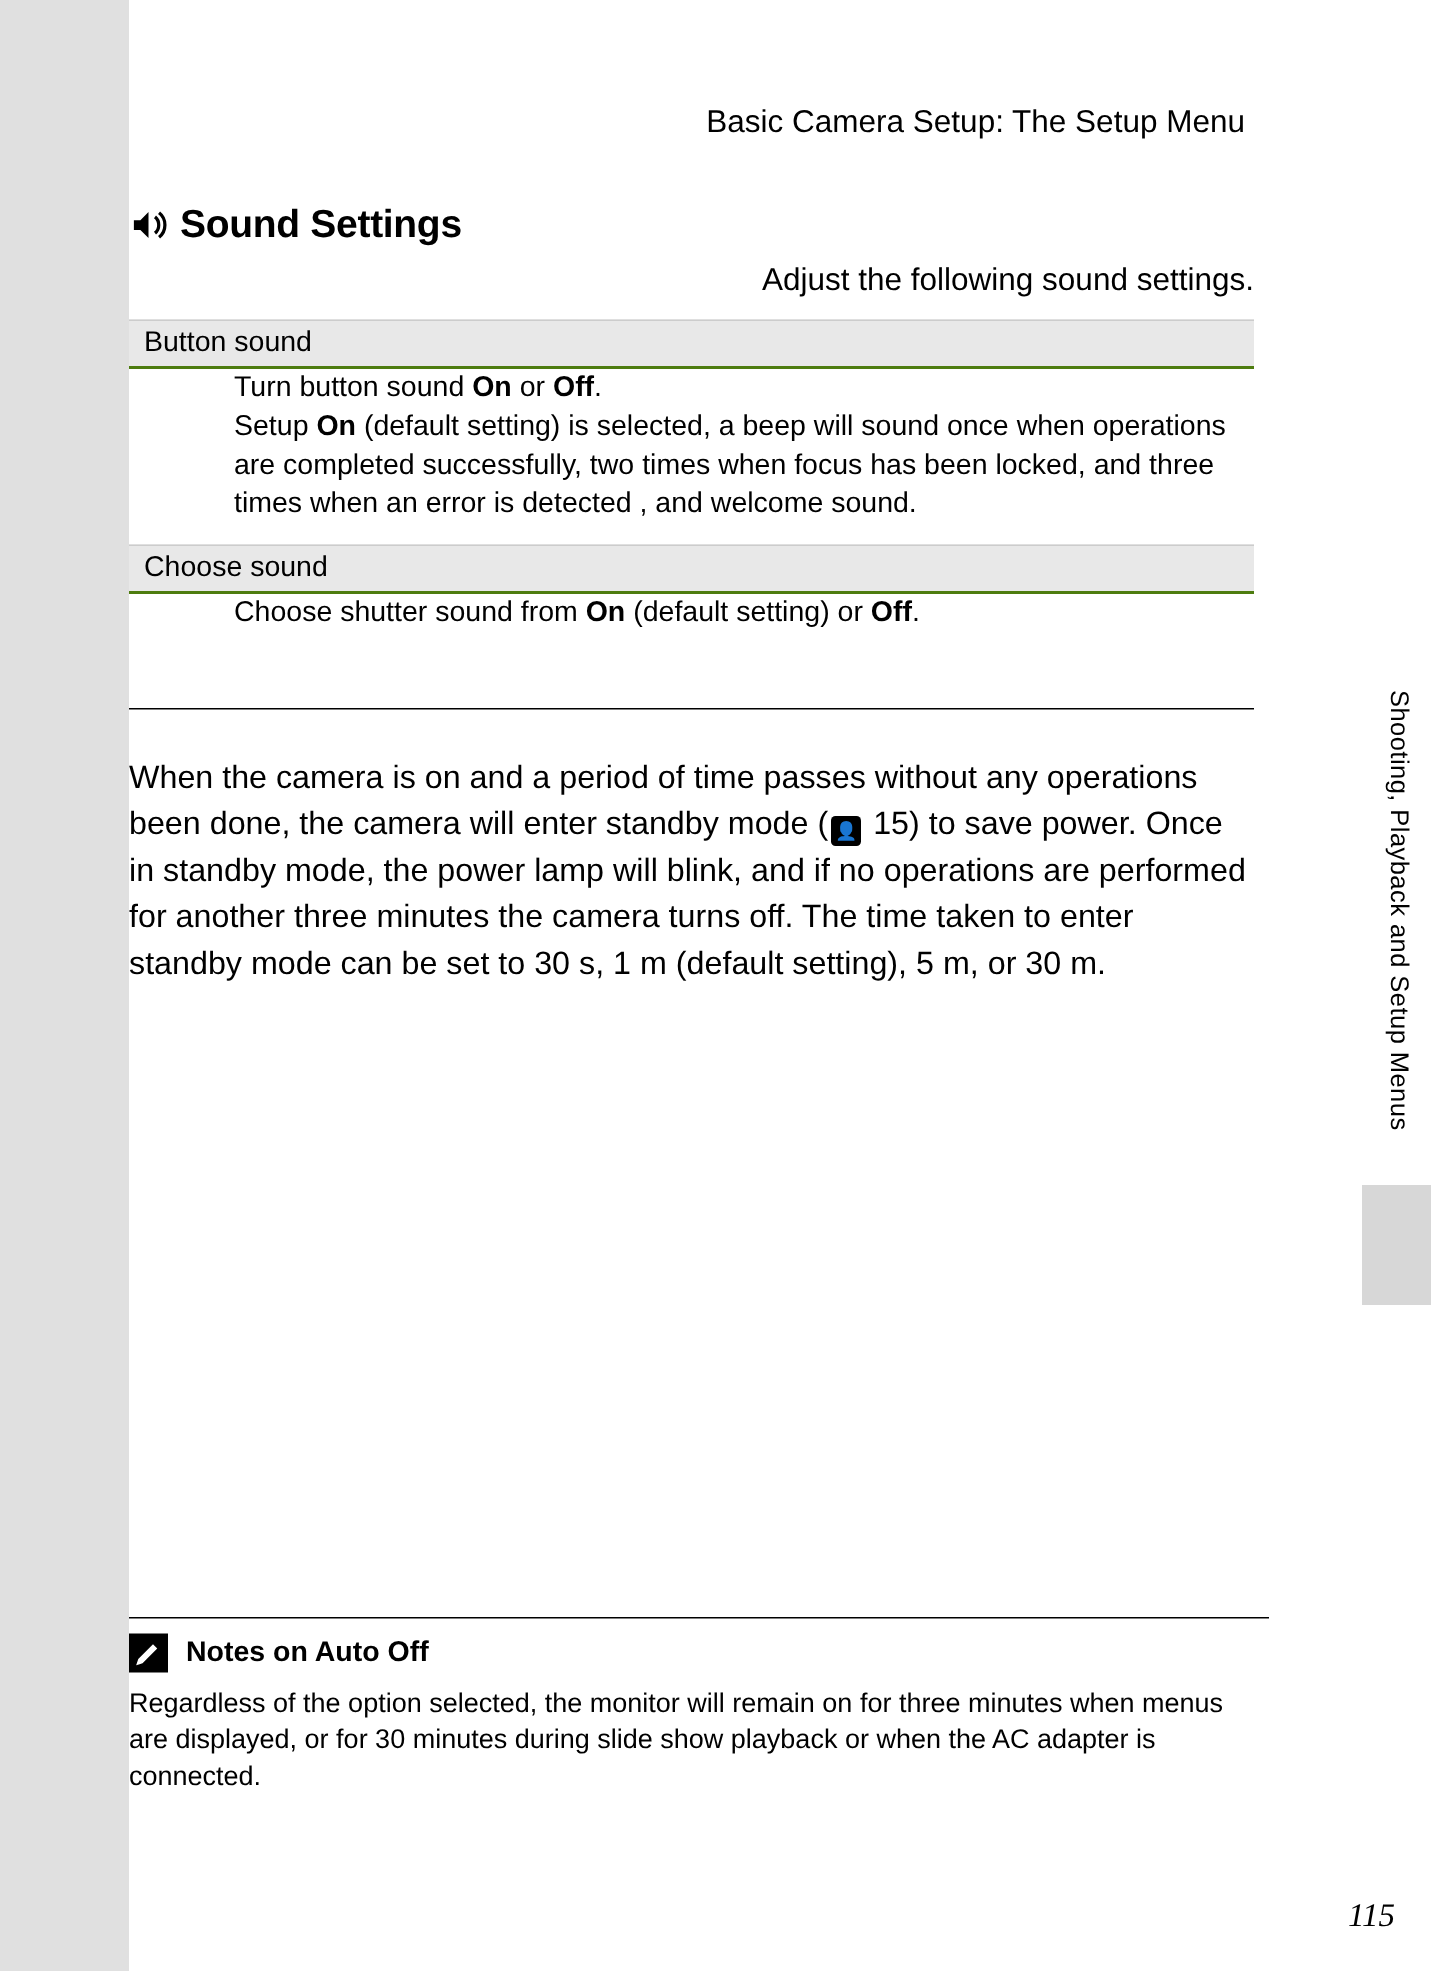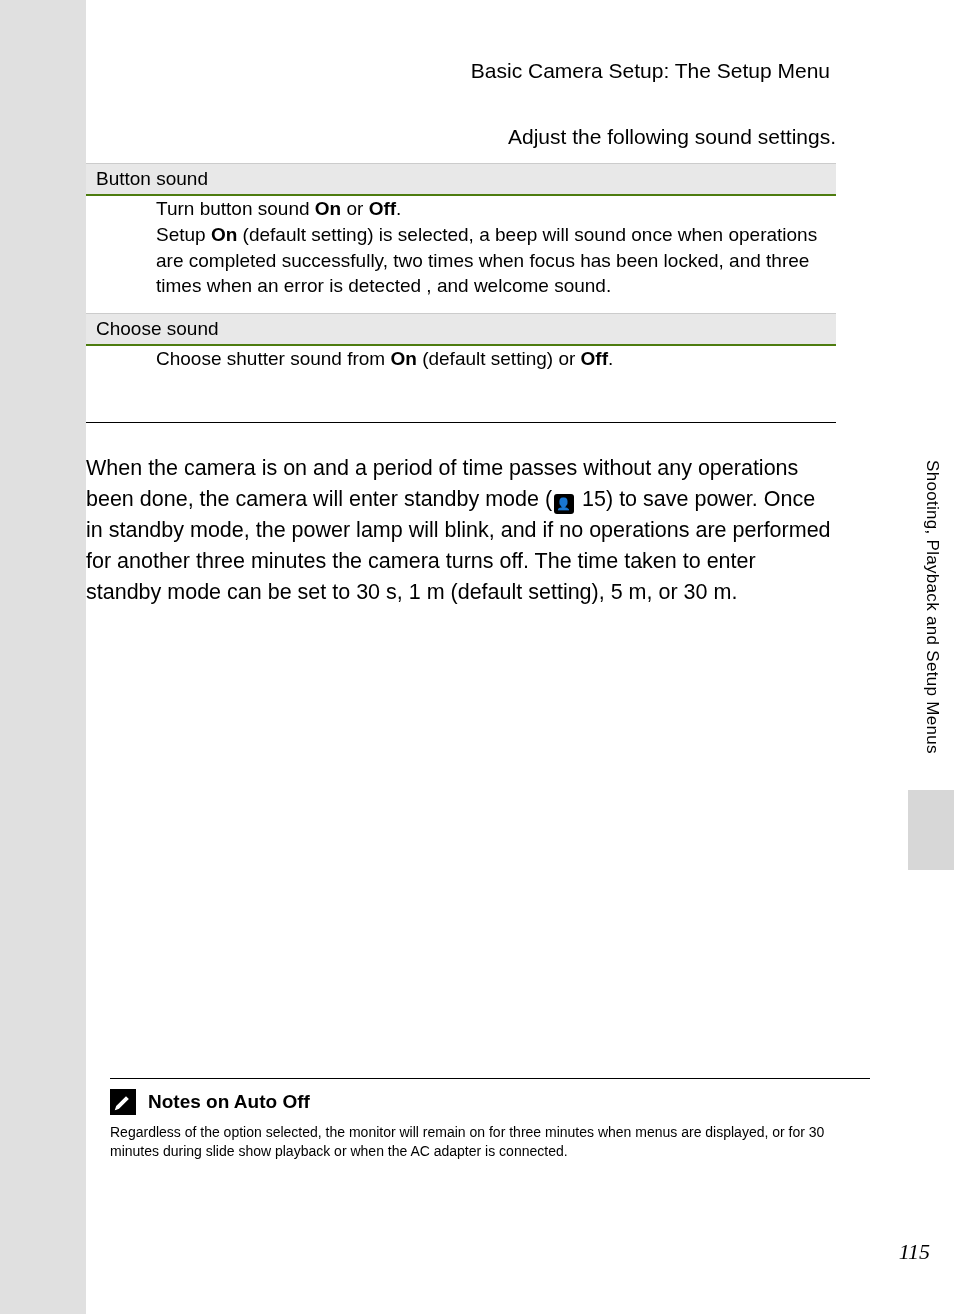--- a/index.html
+++ b/index.html
@@ -14,21 +14,21 @@
     position: absolute;
     left: 86px;
     top: 0;
     width: 868px;
     height: 1314px;
     background: #fff;
   }
   .content {
     position: absolute;
     left: 0;
-    top: 59px;
+    top: 70px;
     width: 760px;
     padding-right: 10px;
   }
   .breadcrumb {
     text-align: right;
     font-size: 21px;
     margin-bottom: 40px;
     padding-right: 6px;
   }
   h2.section {
@@ -103,21 +103,20 @@
     top: 330px;
     width: 46px;
     height: 80px;
     background: #d7d7d7;
   }
   .notes-block {
     position: absolute;
     left: 0;
     top: 1078px;
     width: 760px;
-    margin-left: 24px;
   }
   .notes-block hr {
     border: none;
     border-top: 1.5px solid #000;
     margin-bottom: 10px;
   }
   .notes-head {
     display: flex;
     align-items: center;
     gap: 12px;
@@ -128,42 +127,52 @@
     background: #000;
     display: flex;
     align-items: center;
     justify-content: center;
   }
   .notes-title {
     font-size: 19px;
     font-weight: bold;
   }
   .notes-body {
-    font-size: 14px;
+    font-size: 18px;
     line-height: 1.35;
   }
   .page-number {
     position: absolute;
     right: 24px;
-    bottom: 49px;
+    bottom: 24px;
     font-size: 22px;
     font-style: italic;
     font-family: Georgia, "Times New Roman", serif;
   }
   
   .icon-wrap { display:inline-flex; align-items:center; justify-content:center; }
 </style>
 </head>
 <body>
 
 <div class="page">
 
   <div class="content">
     <div class="breadcrumb">Basic Camera Setup: The Setup Menu</div>
 
+    <h2 class="section">
+      <span class="icon-wrap">
+        <svg width="26" height="26" viewBox="0 0 24 24" fill="#000">
+          <path d="M3 9v6h4l5 5V4L7 9H3z"></path>
+          <path d="M16 7c1.5 1.2 2.3 3 2.3 5s-.8 3.8-2.3 5" fill="none" stroke="#000" stroke-width="2"></path>
+          <path d="M18.5 4.5c2.3 1.8 3.6 4.5 3.6 7.5s-1.3 5.7-3.6 7.5" fill="none" stroke="#000" stroke-width="2"></path>
+        </svg>
+      </span>
+      <span>Sound Settings</span>
+    </h2>
     <p class="intro">Adjust the following sound settings.</p>
 
     <div class="row-header">Button sound</div>
     <div class="row-body">
       <span>Turn button sound </span><span class="b">On</span><span> or </span><span class="b">Off</span><span>.</span><br>
       <span>Setup </span><span class="b">On</span><span> (default setting) is selected, a beep will sound once when operations are completed successfully, two times when focus has been locked, and three times when an error is detected , and welcome sound.</span>
     </div>
 
     <div class="row-header">Choose sound</div>
     <div class="row-body">

